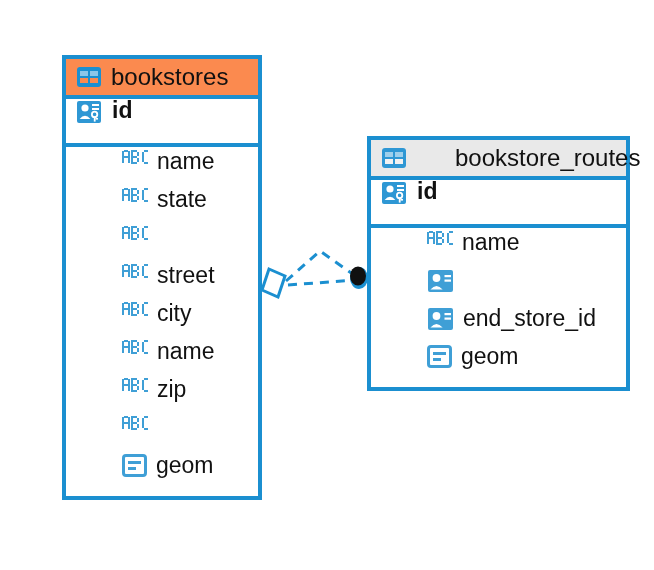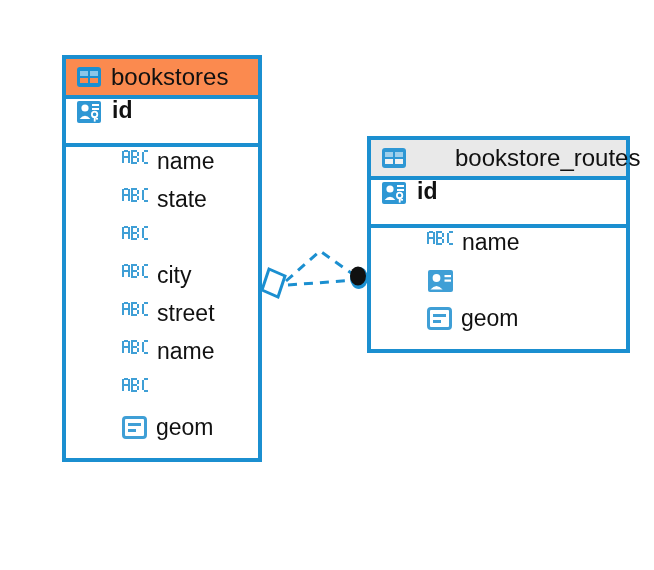--- a/index.html
+++ b/index.html
@@ -212,20 +212,42 @@
             <rect x="15" y="2" width="2" height="4"></rect>
               <rect x="11" y="6" width="4" height="2"></rect>
             <rect x="15" y="8" width="2" height="4"></rect>
               <rect x="11" y="12" width="4" height="2"></rect>
             <rect x="20" y="2" width="2" height="10"></rect>
               <rect x="22" y="0" width="4" height="2"></rect>
             <rect x="22" y="12" width="4" height="2"></rect>
           </g>
         </svg>
       </span>
+      <span class="field-label">street</span>
+    </div>
+    <div class="field-row">
+      <span class="icon">
+        <svg width="26" height="14" viewBox="0 0 26 14">
+          <g fill="#3f9fd6">
+            <rect x="0" y="1" width="2" height="12"></rect>
+              <rect x="2" y="0" width="4" height="2"></rect>
+            <rect x="6" y="1" width="2" height="12"></rect>
+              <rect x="2" y="6" width="4" height="2"></rect>
+            <rect x="9" y="0" width="2" height="14"></rect>
+              <rect x="11" y="0" width="4" height="2"></rect>
+            <rect x="15" y="2" width="2" height="4"></rect>
+              <rect x="11" y="6" width="4" height="2"></rect>
+            <rect x="15" y="8" width="2" height="4"></rect>
+              <rect x="11" y="12" width="4" height="2"></rect>
+            <rect x="20" y="2" width="2" height="10"></rect>
+              <rect x="22" y="0" width="4" height="2"></rect>
+            <rect x="22" y="12" width="4" height="2"></rect>
+          </g>
+        </svg>
+      </span>
       <span class="field-label">city</span>
     </div>
     <div class="field-row">
       <span class="icon">
         <svg width="26" height="14" viewBox="0 0 26 14">
           <g fill="#3f9fd6">
             <rect x="0" y="1" width="2" height="12"></rect>
               <rect x="2" y="0" width="4" height="2"></rect>
             <rect x="6" y="1" width="2" height="12"></rect>
               <rect x="2" y="6" width="4" height="2"></rect>
@@ -234,43 +256,43 @@
             <rect x="15" y="2" width="2" height="4"></rect>
               <rect x="11" y="6" width="4" height="2"></rect>
             <rect x="15" y="8" width="2" height="4"></rect>
               <rect x="11" y="12" width="4" height="2"></rect>
             <rect x="20" y="2" width="2" height="10"></rect>
               <rect x="22" y="0" width="4" height="2"></rect>
             <rect x="22" y="12" width="4" height="2"></rect>
           </g>
         </svg>
       </span>
-      <span class="field-label">street</span>
-    </div>
-    <div class="field-row">
-      <span class="icon">
-        <svg width="26" height="14" viewBox="0 0 26 14">
-          <g fill="#3f9fd6">
-            <rect x="0" y="1" width="2" height="12"></rect>
-              <rect x="2" y="0" width="4" height="2"></rect>
-            <rect x="6" y="1" width="2" height="12"></rect>
-              <rect x="2" y="6" width="4" height="2"></rect>
-            <rect x="9" y="0" width="2" height="14"></rect>
-              <rect x="11" y="0" width="4" height="2"></rect>
-            <rect x="15" y="2" width="2" height="4"></rect>
-              <rect x="11" y="6" width="4" height="2"></rect>
-            <rect x="15" y="8" width="2" height="4"></rect>
-              <rect x="11" y="12" width="4" height="2"></rect>
-            <rect x="20" y="2" width="2" height="10"></rect>
-              <rect x="22" y="0" width="4" height="2"></rect>
-            <rect x="22" y="12" width="4" height="2"></rect>
-          </g>
-        </svg>
-      </span>
       <span class="field-label">name</span>
+    </div>
+    <div class="field-row">
+      <span class="icon">
+        <svg width="26" height="14" viewBox="0 0 26 14">
+          <g fill="#3f9fd6">
+            <rect x="0" y="1" width="2" height="12"></rect>
+              <rect x="2" y="0" width="4" height="2"></rect>
+            <rect x="6" y="1" width="2" height="12"></rect>
+              <rect x="2" y="6" width="4" height="2"></rect>
+            <rect x="9" y="0" width="2" height="14"></rect>
+              <rect x="11" y="0" width="4" height="2"></rect>
+            <rect x="15" y="2" width="2" height="4"></rect>
+              <rect x="11" y="6" width="4" height="2"></rect>
+            <rect x="15" y="8" width="2" height="4"></rect>
+              <rect x="11" y="12" width="4" height="2"></rect>
+            <rect x="20" y="2" width="2" height="10"></rect>
+              <rect x="22" y="0" width="4" height="2"></rect>
+            <rect x="22" y="12" width="4" height="2"></rect>
+          </g>
+        </svg>
+      </span>
+      <span class="field-label">zip</span>
     </div>
     <div class="field-row">
       <span class="icon">
         <svg width="26" height="14" viewBox="0 0 26 14">
           <g fill="#3f9fd6">
             <rect x="0" y="1" width="2" height="12"></rect>
               <rect x="2" y="0" width="4" height="2"></rect>
             <rect x="6" y="1" width="2" height="12"></rect>
               <rect x="2" y="6" width="4" height="2"></rect>
             <rect x="9" y="0" width="2" height="14"></rect>
@@ -360,20 +382,32 @@
           <rect x="1" y="1" width="25" height="22" rx="2" fill="#3f9fd6"></rect>
           <circle cx="9.5" cy="9" r="3.9" fill="#ffffff"></circle>
           <path d="M 3.4 20.5 q 6.1 -7.2 12.2 0 Z" fill="#ffffff"></path>
           <rect x="17.5" y="6" width="6.5" height="2.2" fill="#ffffff"></rect>
           <rect x="17.5" y="10.5" width="6.5" height="2.2" fill="#ffffff"></rect>
         </svg>
       </span>
     </div>
     <div class="field-row">
       <span class="icon">
+        <svg width="27" height="24" viewBox="0 0 27 24">
+          <rect x="1" y="1" width="25" height="22" rx="2" fill="#3f9fd6"></rect>
+          <circle cx="9.5" cy="9" r="3.9" fill="#ffffff"></circle>
+          <path d="M 3.4 20.5 q 6.1 -7.2 12.2 0 Z" fill="#ffffff"></path>
+          <rect x="17.5" y="6" width="6.5" height="2.2" fill="#ffffff"></rect>
+          <rect x="17.5" y="10.5" width="6.5" height="2.2" fill="#ffffff"></rect>
+        </svg>
+      </span>
+      <span class="field-label">end_store_id</span>
+    </div>
+    <div class="field-row">
+      <span class="icon">
         <svg width="25" height="23" viewBox="0 0 25 23">
           <rect x="1.5" y="1.5" width="22" height="20" rx="2.5" fill="none" stroke="#3f9fd6" stroke-width="3"></rect>
           <rect x="6" y="7" width="13" height="3" fill="#3f9fd6"></rect>
           <rect x="6" y="13" width="8" height="3" fill="#3f9fd6"></rect>
         </svg>
       </span>
       <span class="field-label">geom</span>
     </div>
   </div>
 </div>

